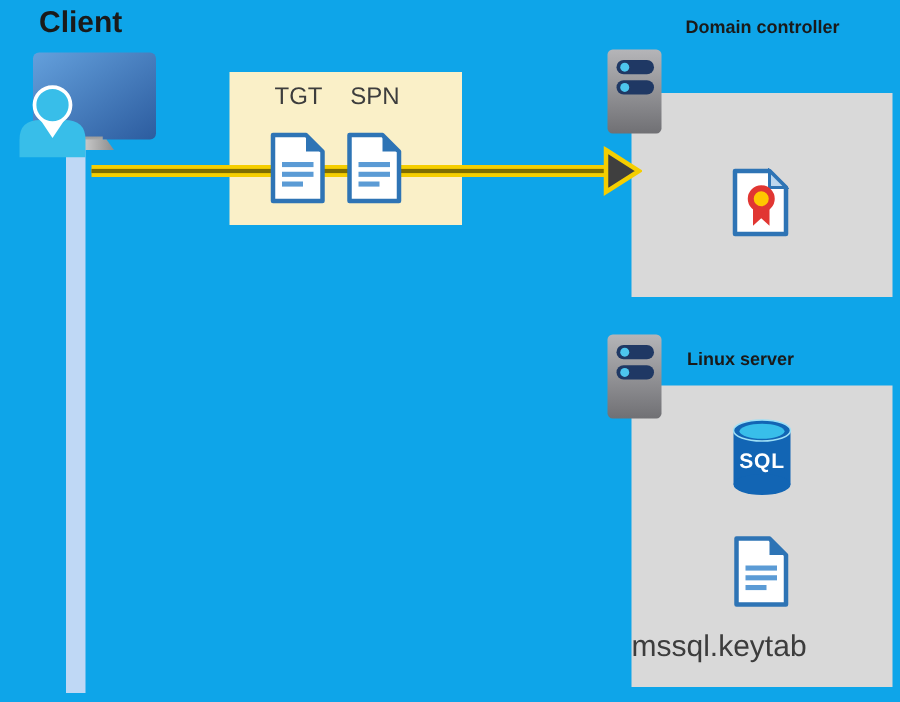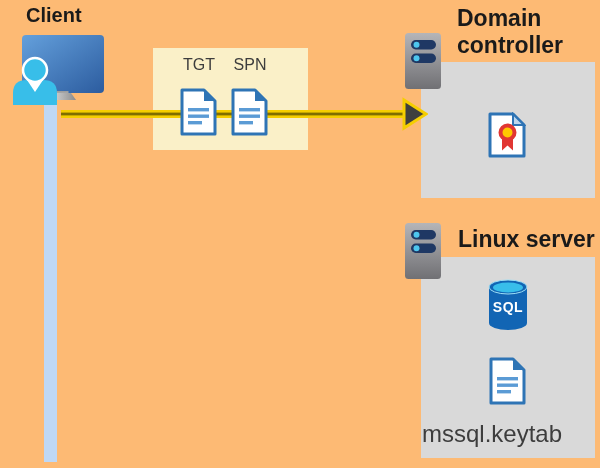--- a/index.html
+++ b/index.html
@@ -1,17 +1,17 @@
 <!DOCTYPE html>
 <html style="--title-color: #1a1a1a; --label-color: #3d3d3d; --ticket-box-bg: #FAF0C8; --panel-gray: #D9D9D9; --client-line-blue: #BFD8F5; --arrow-yellow: #F5CE00; --arrow-dark: #7F6E00; --arrow-head: #3F3F3F; --doc-blue: #2E74B5; --doc-line-blue: #5B9BD5; --person-cyan: #38BEE9; --server-slot-navy: #1F3864; --dot-cyan: #4DC6EE; --cert-red: #E13632; --cert-gold: #FFC800; --cert-fold: #BDD7EE; --sql-blue: #1265B4; --sql-cyan: #38BEEA;"><head>
 <meta charset="utf-8">
 <style>
   html,body{margin:0;padding:0;background:#ffffff;}
   .canvas{
-    position:relative;width:600px;height:468px;background:#fdba74;
+    position:relative;width:600px;height:468px;background:#0ea5e9;
     font-family:"Liberation Sans", sans-serif;overflow:hidden;
   }
   .abs{position:absolute;}
   .client-label{
     left:26px;top:4px;font-size:20px;font-weight:bold;color:var(--title-color,#1a1a1a);
   }
   .client-line{
     left:44px;top:93px;width:13px;height:369px;background:var(--client-line-blue,#BFD8F5);
     z-index:0;
   }
@@ -32,29 +32,29 @@
   .doc-spn{left:231px;top:88px;}
   .panel{
     width:174px;background:var(--panel-gray,#D9D9D9);z-index:1;
   }
   .dc-panel{left:421px;top:62px;height:136px;}
   .ls-panel{left:421px;top:257px;height:201px;}
   .server-icon{z-index:2;}
   .dc-server{left:404px;top:32px;}
   .ls-server{left:404px;top:222px;}
   .section-title{
-    font-size:23px;font-weight:bold;color:var(--title-color,#1a1a1a);line-height:27px;z-index:2;
+    font-size:12px;font-weight:bold;color:var(--title-color,#1a1a1a);line-height:27px;z-index:2;
   }
   .dc-title{left:457px;top:5px;width:120px;}
   .ls-title{left:458px;top:226px;white-space:nowrap;}
   .cert-icon{left:488px;top:112px;z-index:2;}
   .sql-icon{left:486px;top:278px;z-index:2;}
   .doc-keytab{left:489px;top:357px;}
   .keytab-label{
-    left:421px;top:420px;width:142px;text-align:center;font-size:24px;
+    left:421px;top:420px;width:142px;text-align:left;font-size:20px;
     color:var(--label-color,#3d3d3d);z-index:2;
   }
   .sql-text{
     font-family:"Liberation Sans", sans-serif;font-size:14px;font-weight:bold;
     fill:#ffffff;letter-spacing:0.5px;
   }
 </style>
 </head>
 <body>
 

